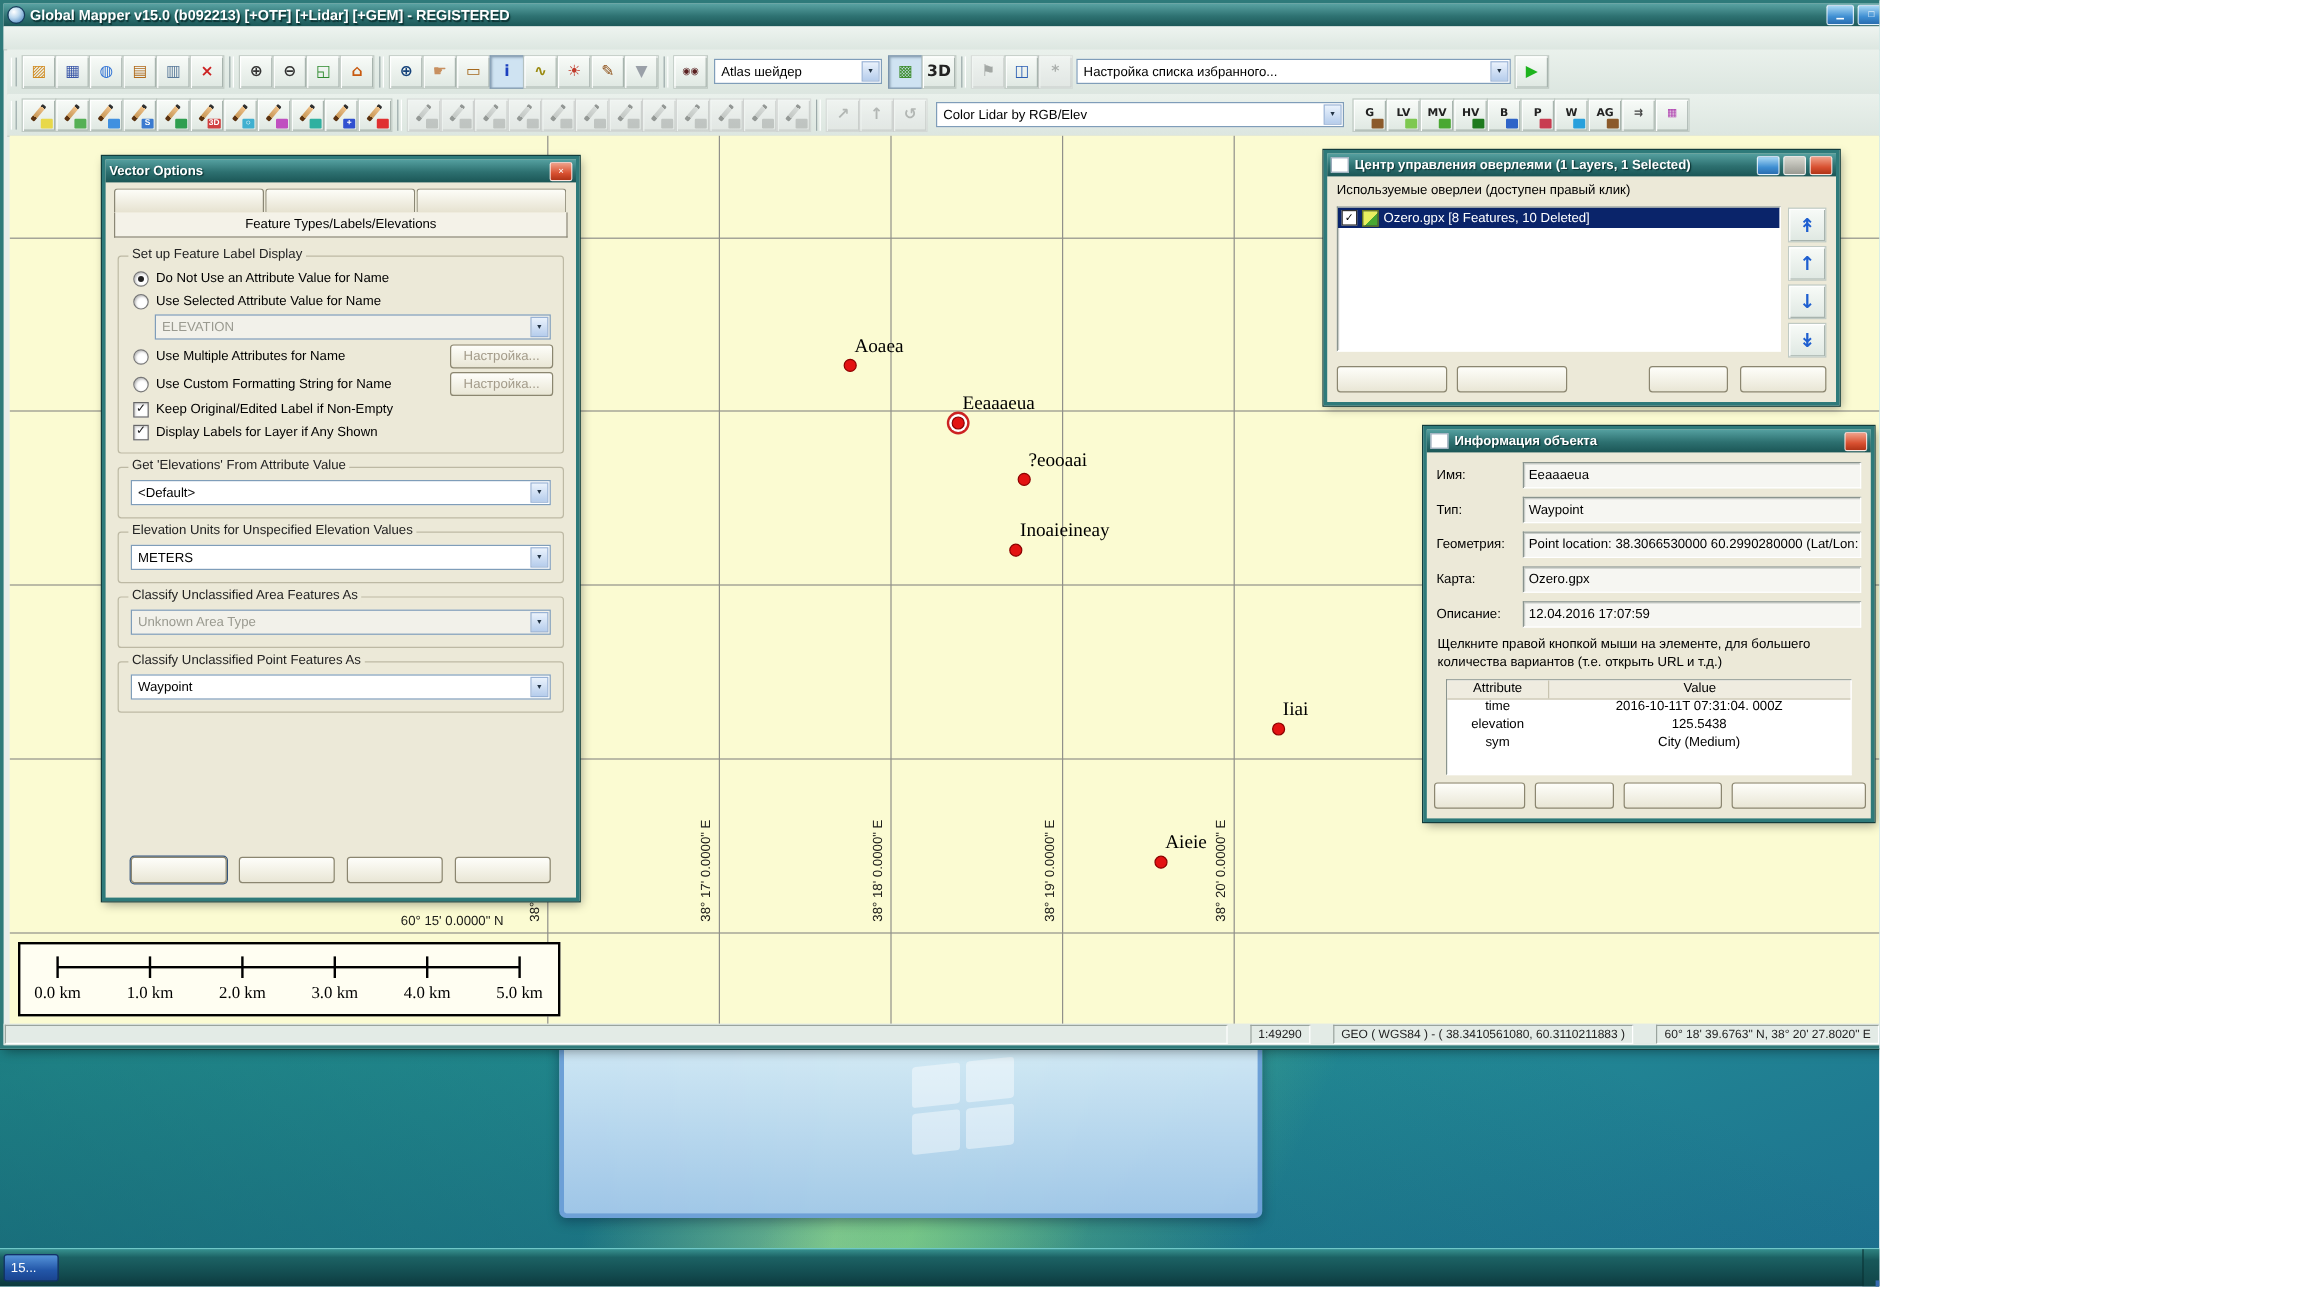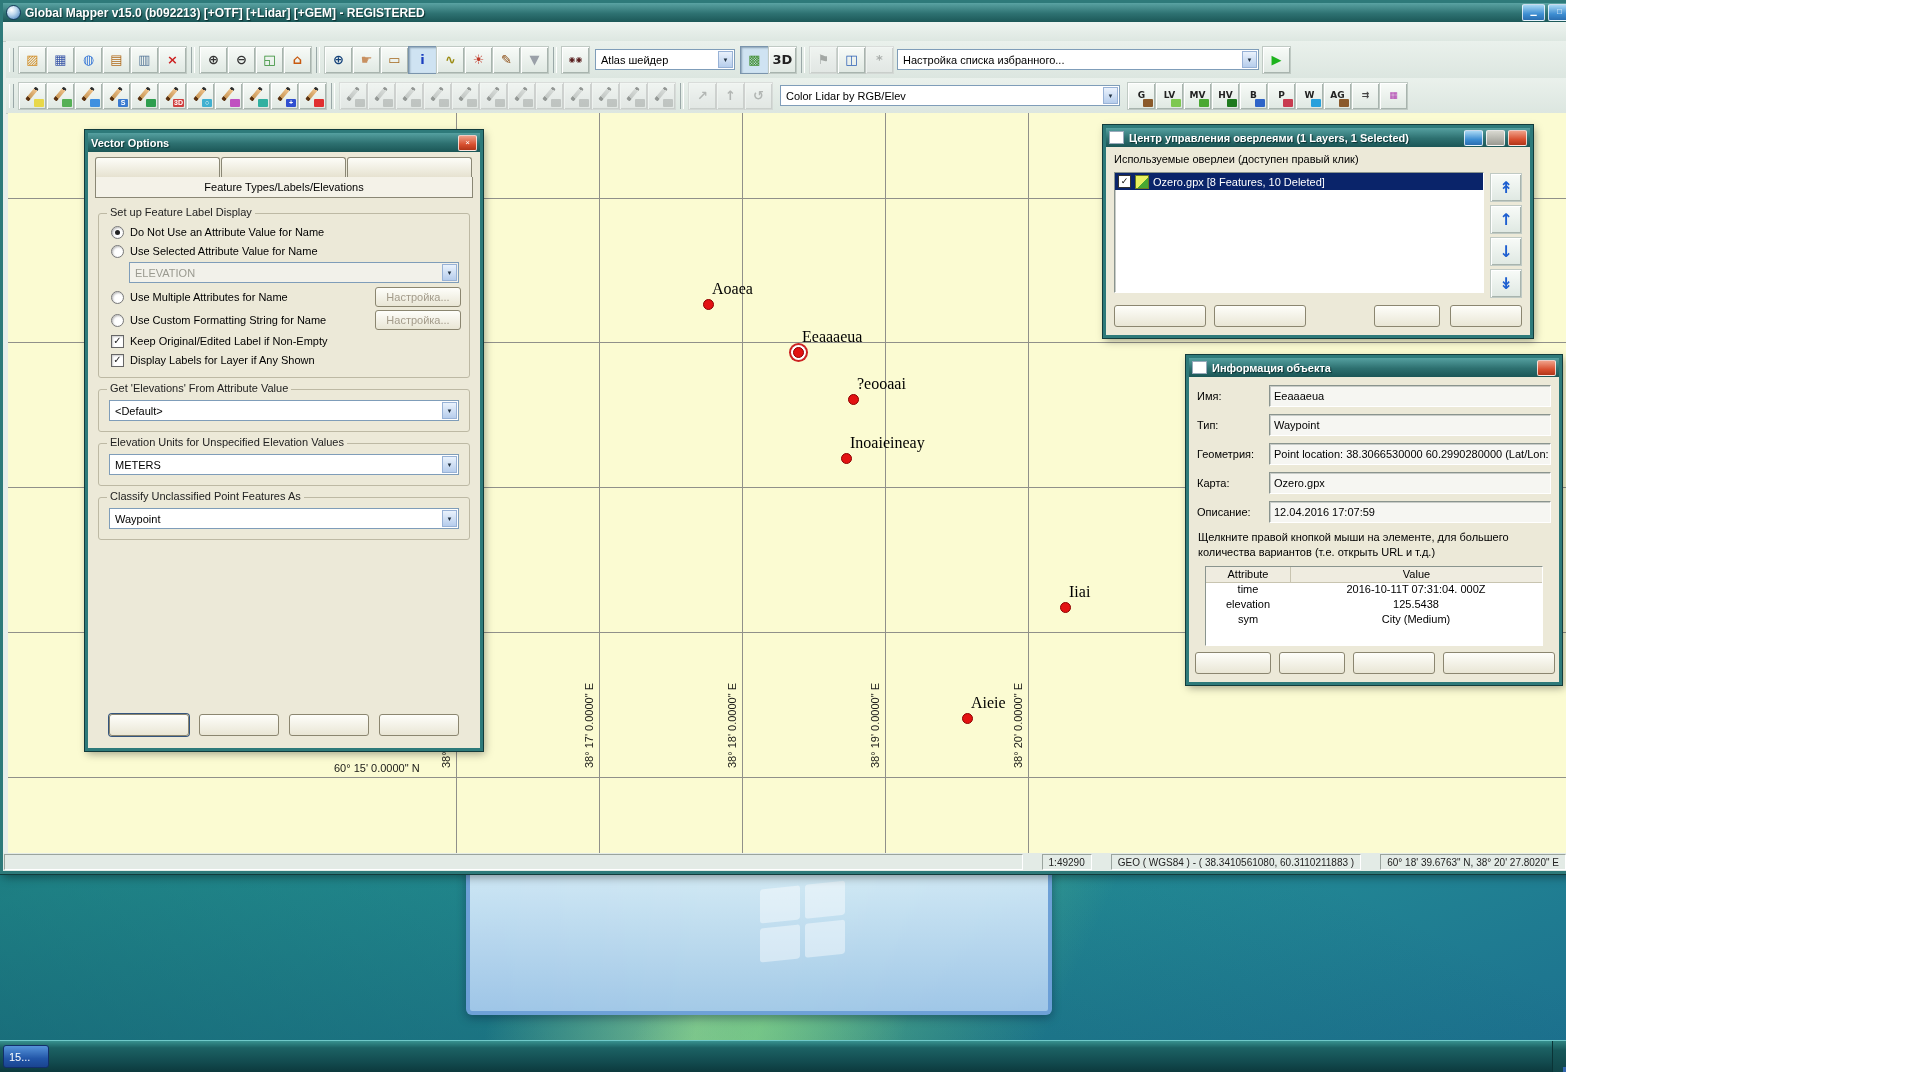--- a/index.html
+++ b/index.html
@@ -537,20 +537,50 @@
             </div>
             <div class="waypoint" data-name="map-waypoint" style="left: 1057px; top: 494px;">
               <span class="wp-label">Iiai</span>
               <span class="wp-dot" data-name="waypoint-dot-icon"></span>
             </div>
             <div class="waypoint" data-name="map-waypoint" style="left: 959px; top: 605px;">
               <span class="wp-label">Aieie</span>
               <span class="wp-dot" data-name="waypoint-dot-icon"></span>
             </div>
           </div>
+        <div class="scalebar" data-name="map-scale-bar">
+          <div class="sb-line"></div>
+          <div>
+
+          <span class="tick" data-name="scale-tick" style="left: 31px;">
+                <i></i>
+                <b>0.0 km</b>
+              </span>
+              <span class="tick" data-name="scale-tick" style="left: 108px;">
+                <i></i>
+                <b>1.0 km</b>
+              </span>
+              <span class="tick" data-name="scale-tick" style="left: 185px;">
+                <i></i>
+                <b>2.0 km</b>
+              </span>
+              <span class="tick" data-name="scale-tick" style="left: 262px;">
+                <i></i>
+                <b>3.0 km</b>
+              </span>
+              <span class="tick" data-name="scale-tick" style="left: 339px;">
+                <i></i>
+                <b>4.0 km</b>
+              </span>
+              <span class="tick" data-name="scale-tick" style="left: 416px;">
+                <i></i>
+                <b>5.0 km</b>
+              </span>
+            </div>
+        </div>
       </div>
 
       <div class="dialog vo" data-name="vector-options-dialog">
         <div class="dtitle" data-name="dialog-title-bar">
           <span class="dtext">Vector Options</span>
           <span class="wbtn close" data-name="close-icon">×</span>
         </div>
         <div class="vo-tabs">
 
         <span class="vo-tab" data-name="tab-line-styles"></span>
@@ -600,20 +630,27 @@
             <span class="legend">Get 'Elevations' From Attribute Value</span>
             <div class="combo" data-name="elevation-source-combo">
                 <span>&lt;Default&gt;</span>
                 <span class="arrow" data-name="chevron-down-icon">▼</span>
               </div>
           </div>
           <div class="grp" data-name="elevation-units-group">
             <span class="legend">Elevation Units for Unspecified Elevation Values</span>
             <div class="combo" data-name="elevation-units-combo">
                 <span>METERS</span>
+                <span class="arrow" data-name="chevron-down-icon">▼</span>
+              </div>
+          </div>
+          <div class="grp" data-name="classify-area-group">
+            <span class="legend">Classify Unclassified Area Features As</span>
+            <div class="combo dis" data-name="classify-area-combo">
+                <span>Unknown Area Type</span>
                 <span class="arrow" data-name="chevron-down-icon">▼</span>
               </div>
           </div>
           <div class="grp" data-name="classify-point-group">
             <span class="legend">Classify Unclassified Point Features As</span>
             <div class="combo" data-name="classify-point-combo">
                 <span>Waypoint</span>
                 <span class="arrow" data-name="chevron-down-icon">▼</span>
               </div>
           </div>

